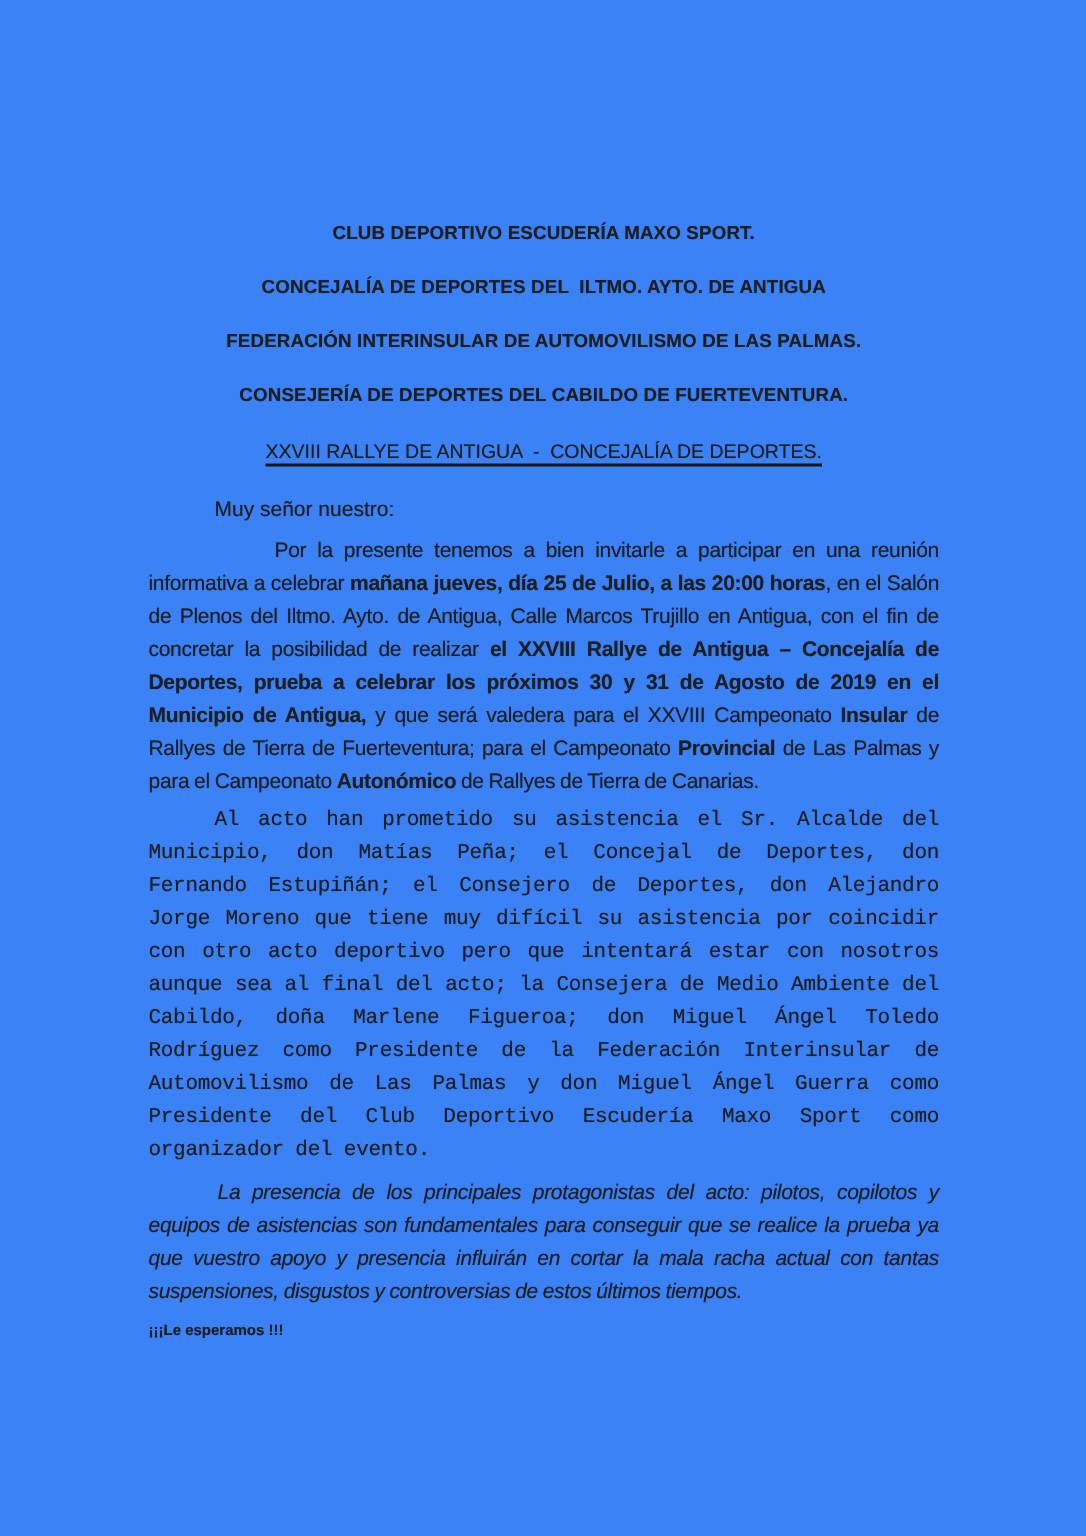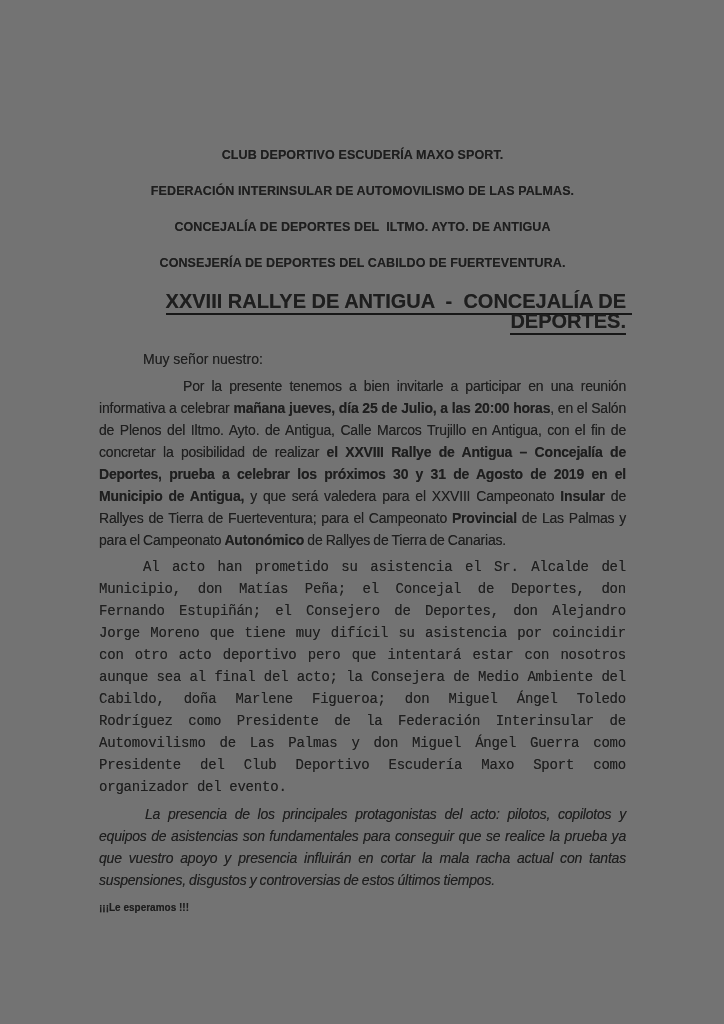--- a/index.html
+++ b/index.html
@@ -4,21 +4,21 @@
 <style>
   html, body {
     margin: 0;
     padding: 0;
     background: #ffffff;
   }
   .page {
     position: relative;
     width: 724px;
     height: 1024px;
-    background: #737373;
+    background: #3b82f6;
     font-family: "Liberation Sans", sans-serif;
     color: #1e1e1e;
     overflow: hidden;
     
     text-shadow: 0 0 0.45px rgba(25, 25, 25, 0.55);
   }
   .content {
     position: absolute;
     left: 99px;
     top: 147px;
@@ -27,23 +27,23 @@
   .org-line {
     text-align: center;
     font-weight: bold;
     font-size: 12.5px;
     line-height: 16px;
     margin: 0 0 20px 0;
     white-space: pre-wrap;
     letter-spacing: 0.1px;
   }
   .doc-title {
-    text-align: right;
-    font-weight: bold;
-    font-size: 20px;
+    text-align: center;
+    font-weight: normal;
+    font-size: 13px;
     line-height: 20px;
     margin: 5px 0 0 0;
     white-space: pre-wrap;
   }
   .doc-title .u {
     border-bottom: 2.5px solid #171717;
     padding-bottom: 1px;
   }
   .salutation {
     margin: 17px 0 0 0;
@@ -77,22 +77,22 @@
     line-height: 22px;
   }
 </style>
 </head>
 <body>
 
 <div class="page">
   <div class="content">
 
     <div class="org-line">CLUB DEPORTIVO ESCUDERÍA MAXO SPORT.</div>
+    <div class="org-line">CONCEJALÍA DE DEPORTES DEL  ILTMO. AYTO. DE ANTIGUA</div>
     <div class="org-line">FEDERACIÓN INTERINSULAR DE AUTOMOVILISMO DE LAS PALMAS.</div>
-    <div class="org-line">CONCEJALÍA DE DEPORTES DEL  ILTMO. AYTO. DE ANTIGUA</div>
     <div class="org-line">CONSEJERÍA DE DEPORTES DEL CABILDO DE FUERTEVENTURA.</div>
 
     <div class="doc-title"><span class="u">XXVIII RALLYE DE ANTIGUA  -  CONCEJALÍA DE DEPORTES.</span></div>
 
     <p class="salutation">Muy señor nuestro:</p>
 
     <p class="para p1"><span>Por la presente tenemos a bien invitarle a participar en una reunión informativa a celebrar </span><span class="b">mañana jueves, día 25 de Julio, a las 20:00 horas</span><span>, en el Salón de Plenos del Iltmo. Ayto. de Antigua, Calle Marcos Trujillo en Antigua, con el fin de concretar la posibilidad de realizar </span><span class="b">el XXVIII Rallye de Antigua – Concejalía de Deportes, prueba a celebrar los próximos 30 y 31 de Agosto de 2019 en el Municipio de Antigua,</span><span> y que será valedera para el XXVIII Campeonato </span><span class="b">Insular</span><span> de Rallyes de Tierra de Fuerteventura; para el Campeonato </span><span class="b">Provincial</span><span> de Las Palmas y para el Campeonato </span><span class="b">Autonómico</span><span> de Rallyes de Tierra de Canarias.</span></p>
 
     <p class="para p2"><span>Al acto han prometido su asistencia el Sr. Alcalde del Municipio, don Matías Peña; el Concejal de Deportes, don Fernando Estupiñán; el Consejero de Deportes, don Alejandro Jorge Moreno que tiene muy difícil su asistencia por coincidir con otro acto deportivo pero que intentará estar con nosotros aunque sea al final del acto; la Consejera de Medio Ambiente del Cabildo, doña Marlene Figueroa; don Miguel Ángel Toledo Rodríguez como Presidente de la Federación Interinsular de Automovilismo de Las Palmas y don Miguel Ángel Guerra como Presidente del Club Deportivo Escudería Maxo Sport como organizador del evento.</span></p>
 

